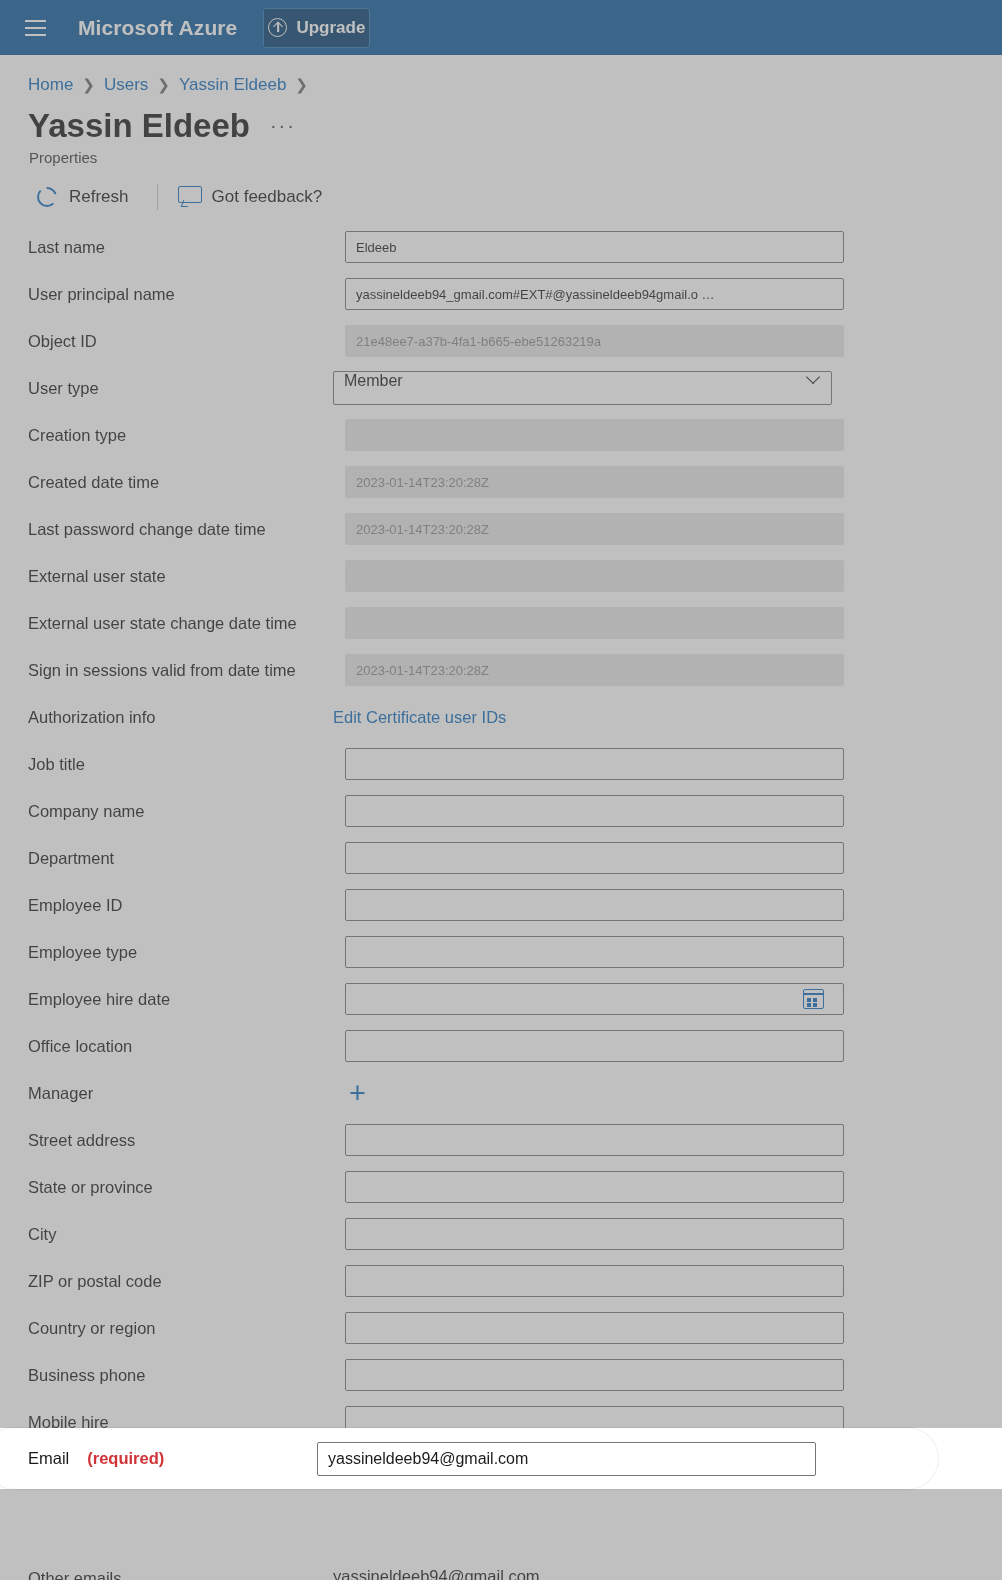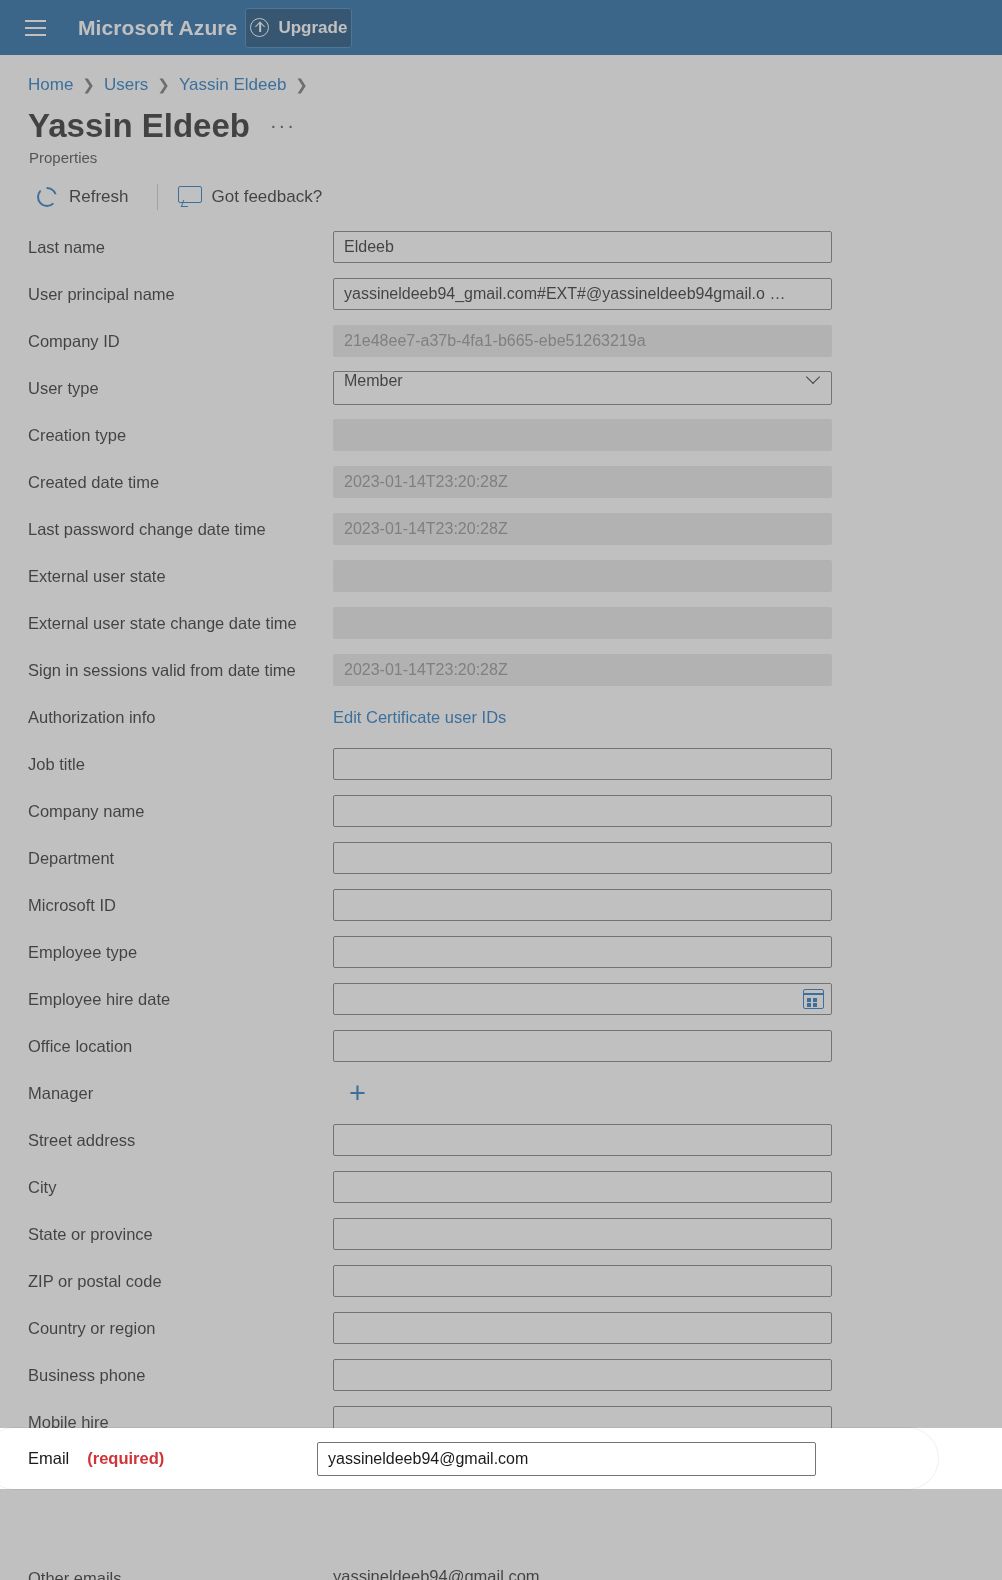--- a/index.html
+++ b/index.html
@@ -37,21 +37,21 @@
   .hamburger span {
     display: block;
     width: 21px; height: 2px;
     background: #ffffff;
   }
   .brand {
     color: #ffffff;
     font-size: 21px;
     font-weight: bold;
     letter-spacing: 0.1px;
-    margin-right: 8px;
+    margin-right: 26px;
     white-space: nowrap;
   }
   .upgrade-btn {
     display: flex;
     align-items: center;
     gap: 9px;
     background: #063f70;
     border: 1px solid #2f7ab5;
     border-radius: 3px;
     padding: 9px 4px;
@@ -214,28 +214,29 @@
     padding-right: 10px;
   }
   .row .field {
     width: 499px;
     flex: none;
     position: relative;
   }
   input.txt {
     width: 100%;
     height: 32px;
-    font-size: 16px;
+    font-size: 13px;
     font-family: "Liberation Sans", sans-serif;
     color: #1b1b1b;
     padding: 0 10px;
     border: 1px solid #767676;
     border-radius: 2px;
     background: #ffffff;
     outline: none;
+    margin-left: 12px;
   }
   input.txt.readonly {
     background: #e6e6e6;
     border: 1px solid #e6e6e6;
     color: #8a8a8a;
   }
   .select {
     width: 100%;
     height: 34px;
     border: 1px solid #767676;
@@ -440,21 +441,21 @@
       </div>
 
       <div class="row">
         <div class="label">User principal name</div>
         <div class="field">
           <input class="txt" value="yassineldeeb94_gmail.com#EXT#@yassineldeeb94gmail.o …" style="">
         </div>
       </div>
 
       <div class="row">
-        <div class="label">Company ID</div>
+        <div class="label">Object ID</div>
         <div class="field">
           <input class="txt readonly" readonly="" value="21e48ee7-a37b-4fa1-b665-ebe51263219a" style="">
         </div>
       </div>
 
       <div class="row">
         <div class="label">User type</div>
         <div class="field">
           <div class="select">
             <span>Member</span>
@@ -527,21 +528,21 @@
       </div>
 
       <div class="row">
         <div class="label">Department</div>
         <div class="field">
           <input class="txt" value="" style="">
         </div>
       </div>
 
       <div class="row">
-        <div class="label">Microsoft ID</div>
+        <div class="label">Employee ID</div>
         <div class="field">
           <input class="txt" value="" style="">
         </div>
       </div>
 
       <div class="row">
         <div class="label">Employee type</div>
         <div class="field">
           <input class="txt" value="" style="">
         </div>
@@ -570,28 +571,28 @@
       </div>
 
       <div class="row">
         <div class="label">Street address</div>
         <div class="field">
           <input class="txt" value="" style="">
         </div>
       </div>
 
       <div class="row">
+        <div class="label">State or province</div>
+        <div class="field">
+          <input class="txt" value="" style="">
+        </div>
+      </div>
+
+      <div class="row">
         <div class="label">City</div>
-        <div class="field">
-          <input class="txt" value="" style="">
-        </div>
-      </div>
-
-      <div class="row">
-        <div class="label">State or province</div>
         <div class="field">
           <input class="txt" value="" style="">
         </div>
       </div>
 
       <div class="row">
         <div class="label">ZIP or postal code</div>
         <div class="field">
           <input class="txt" value="" style="">
         </div>

